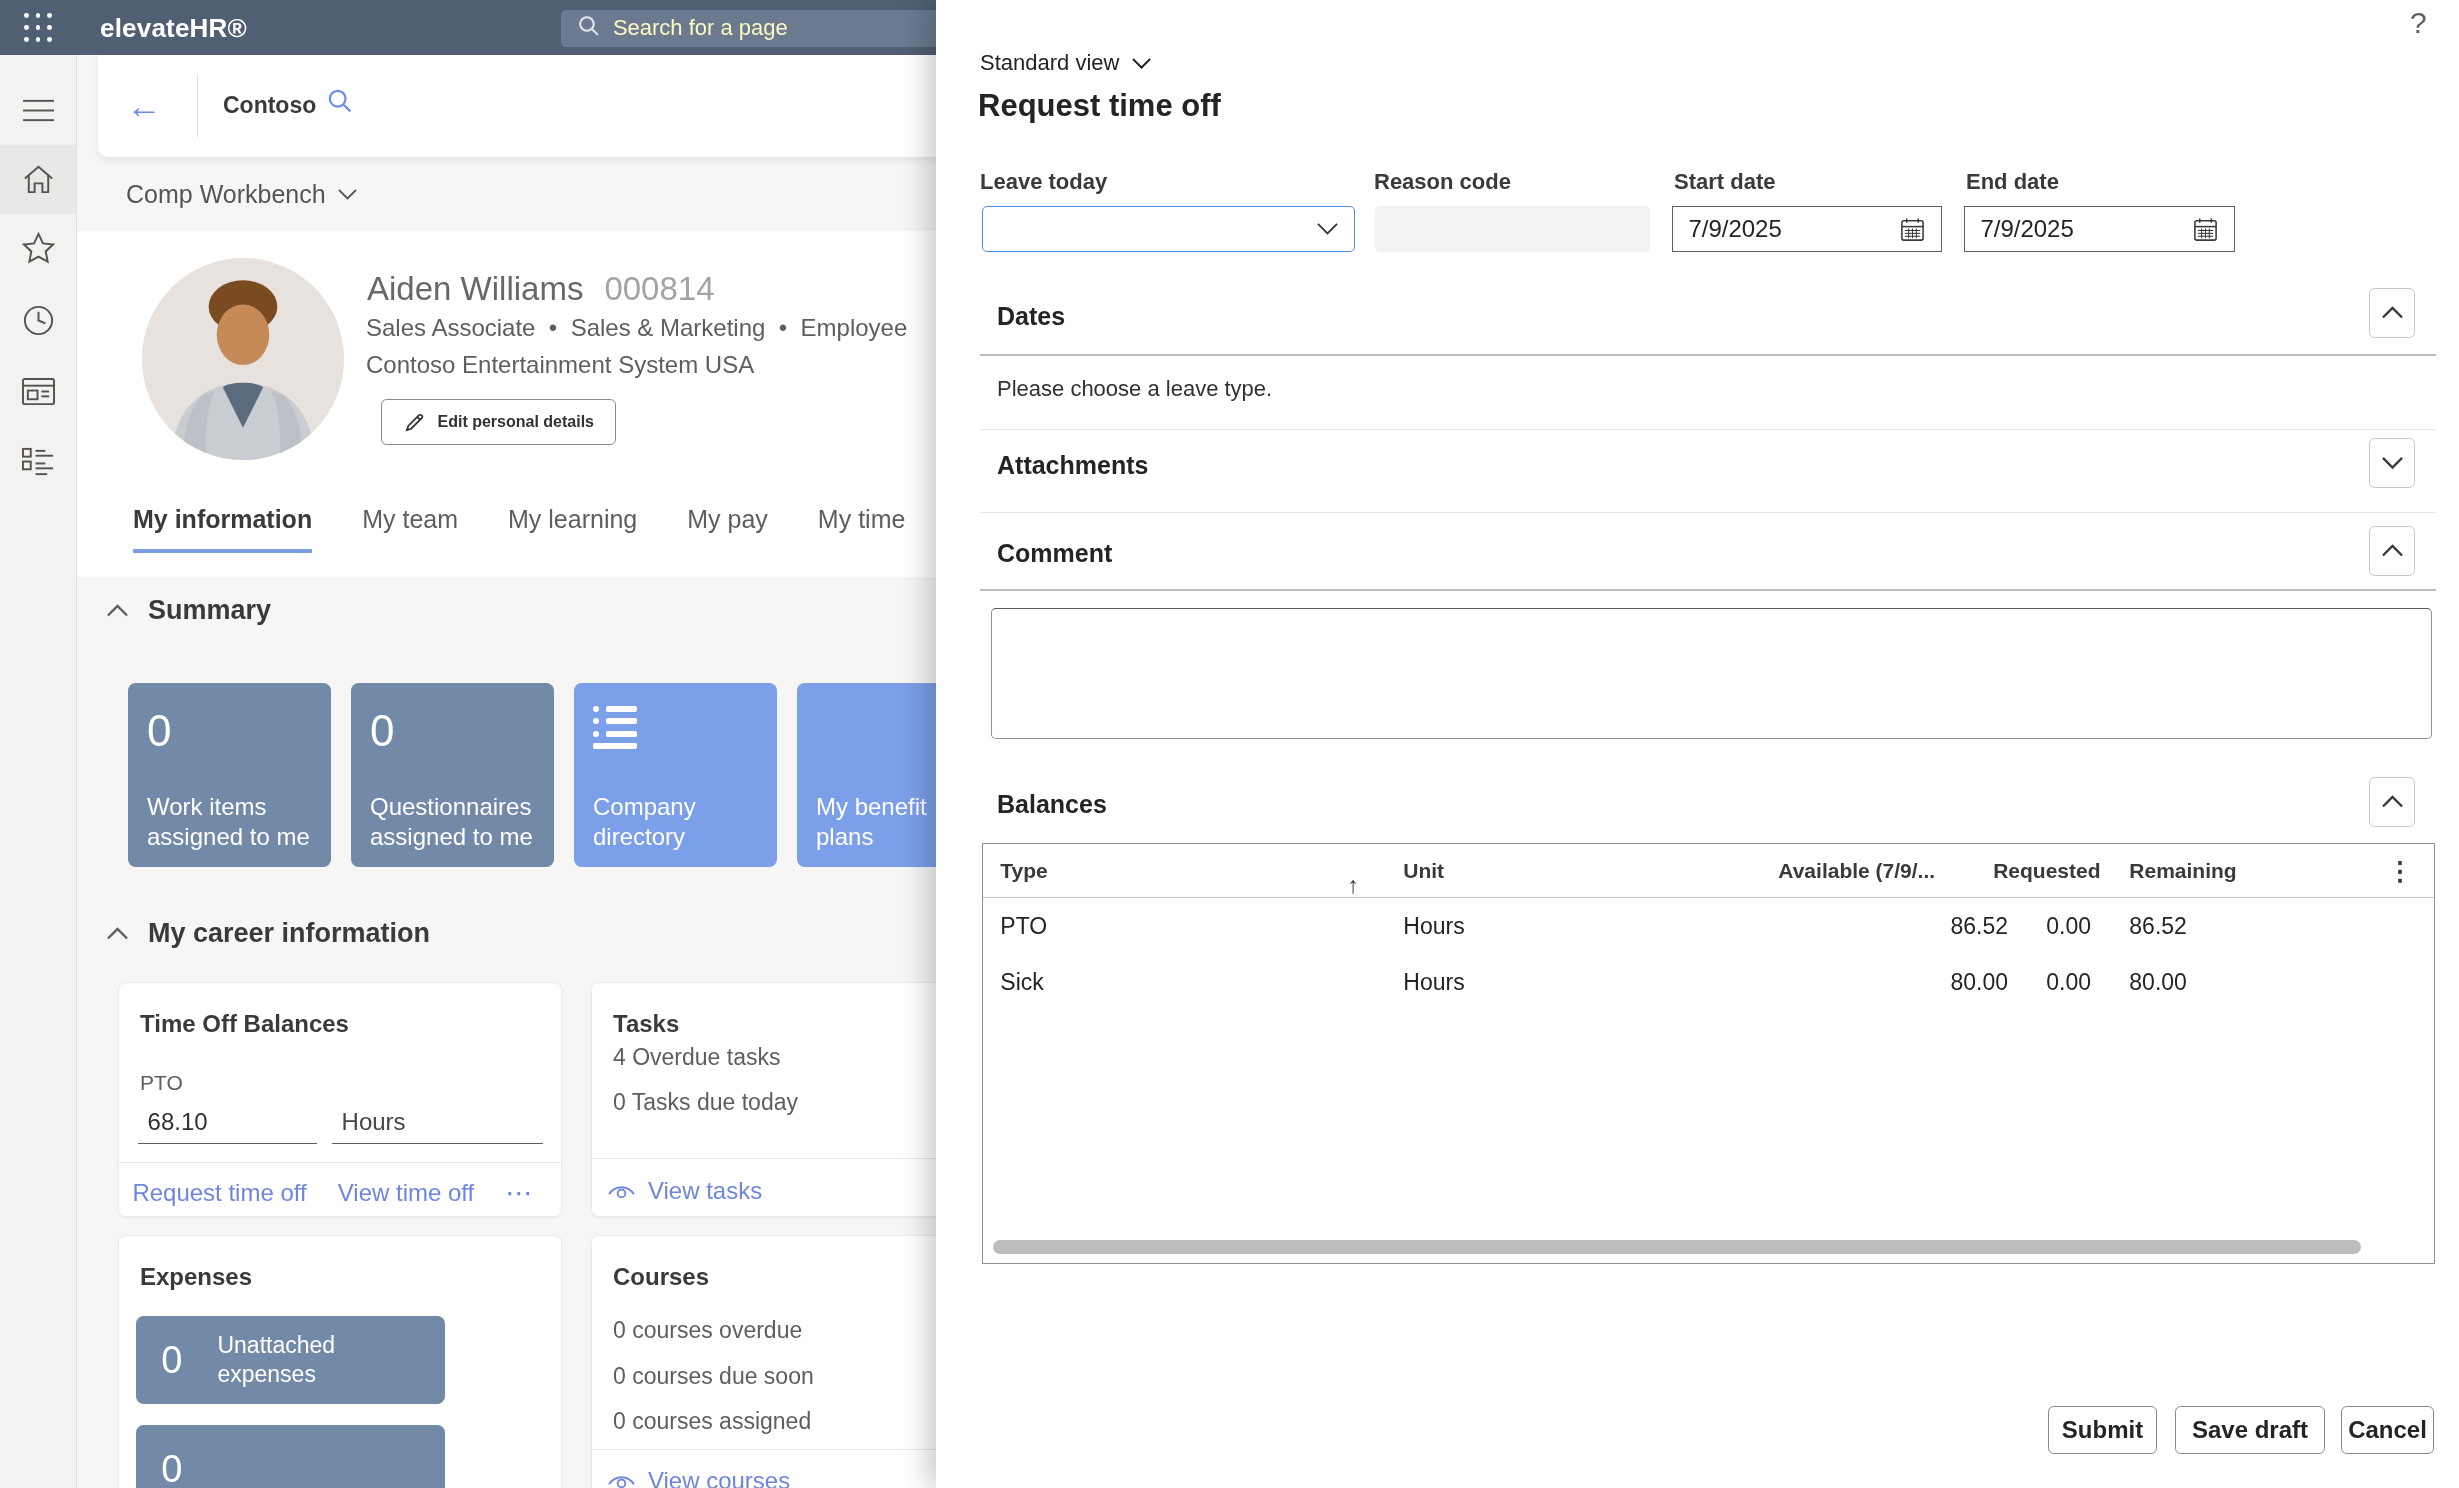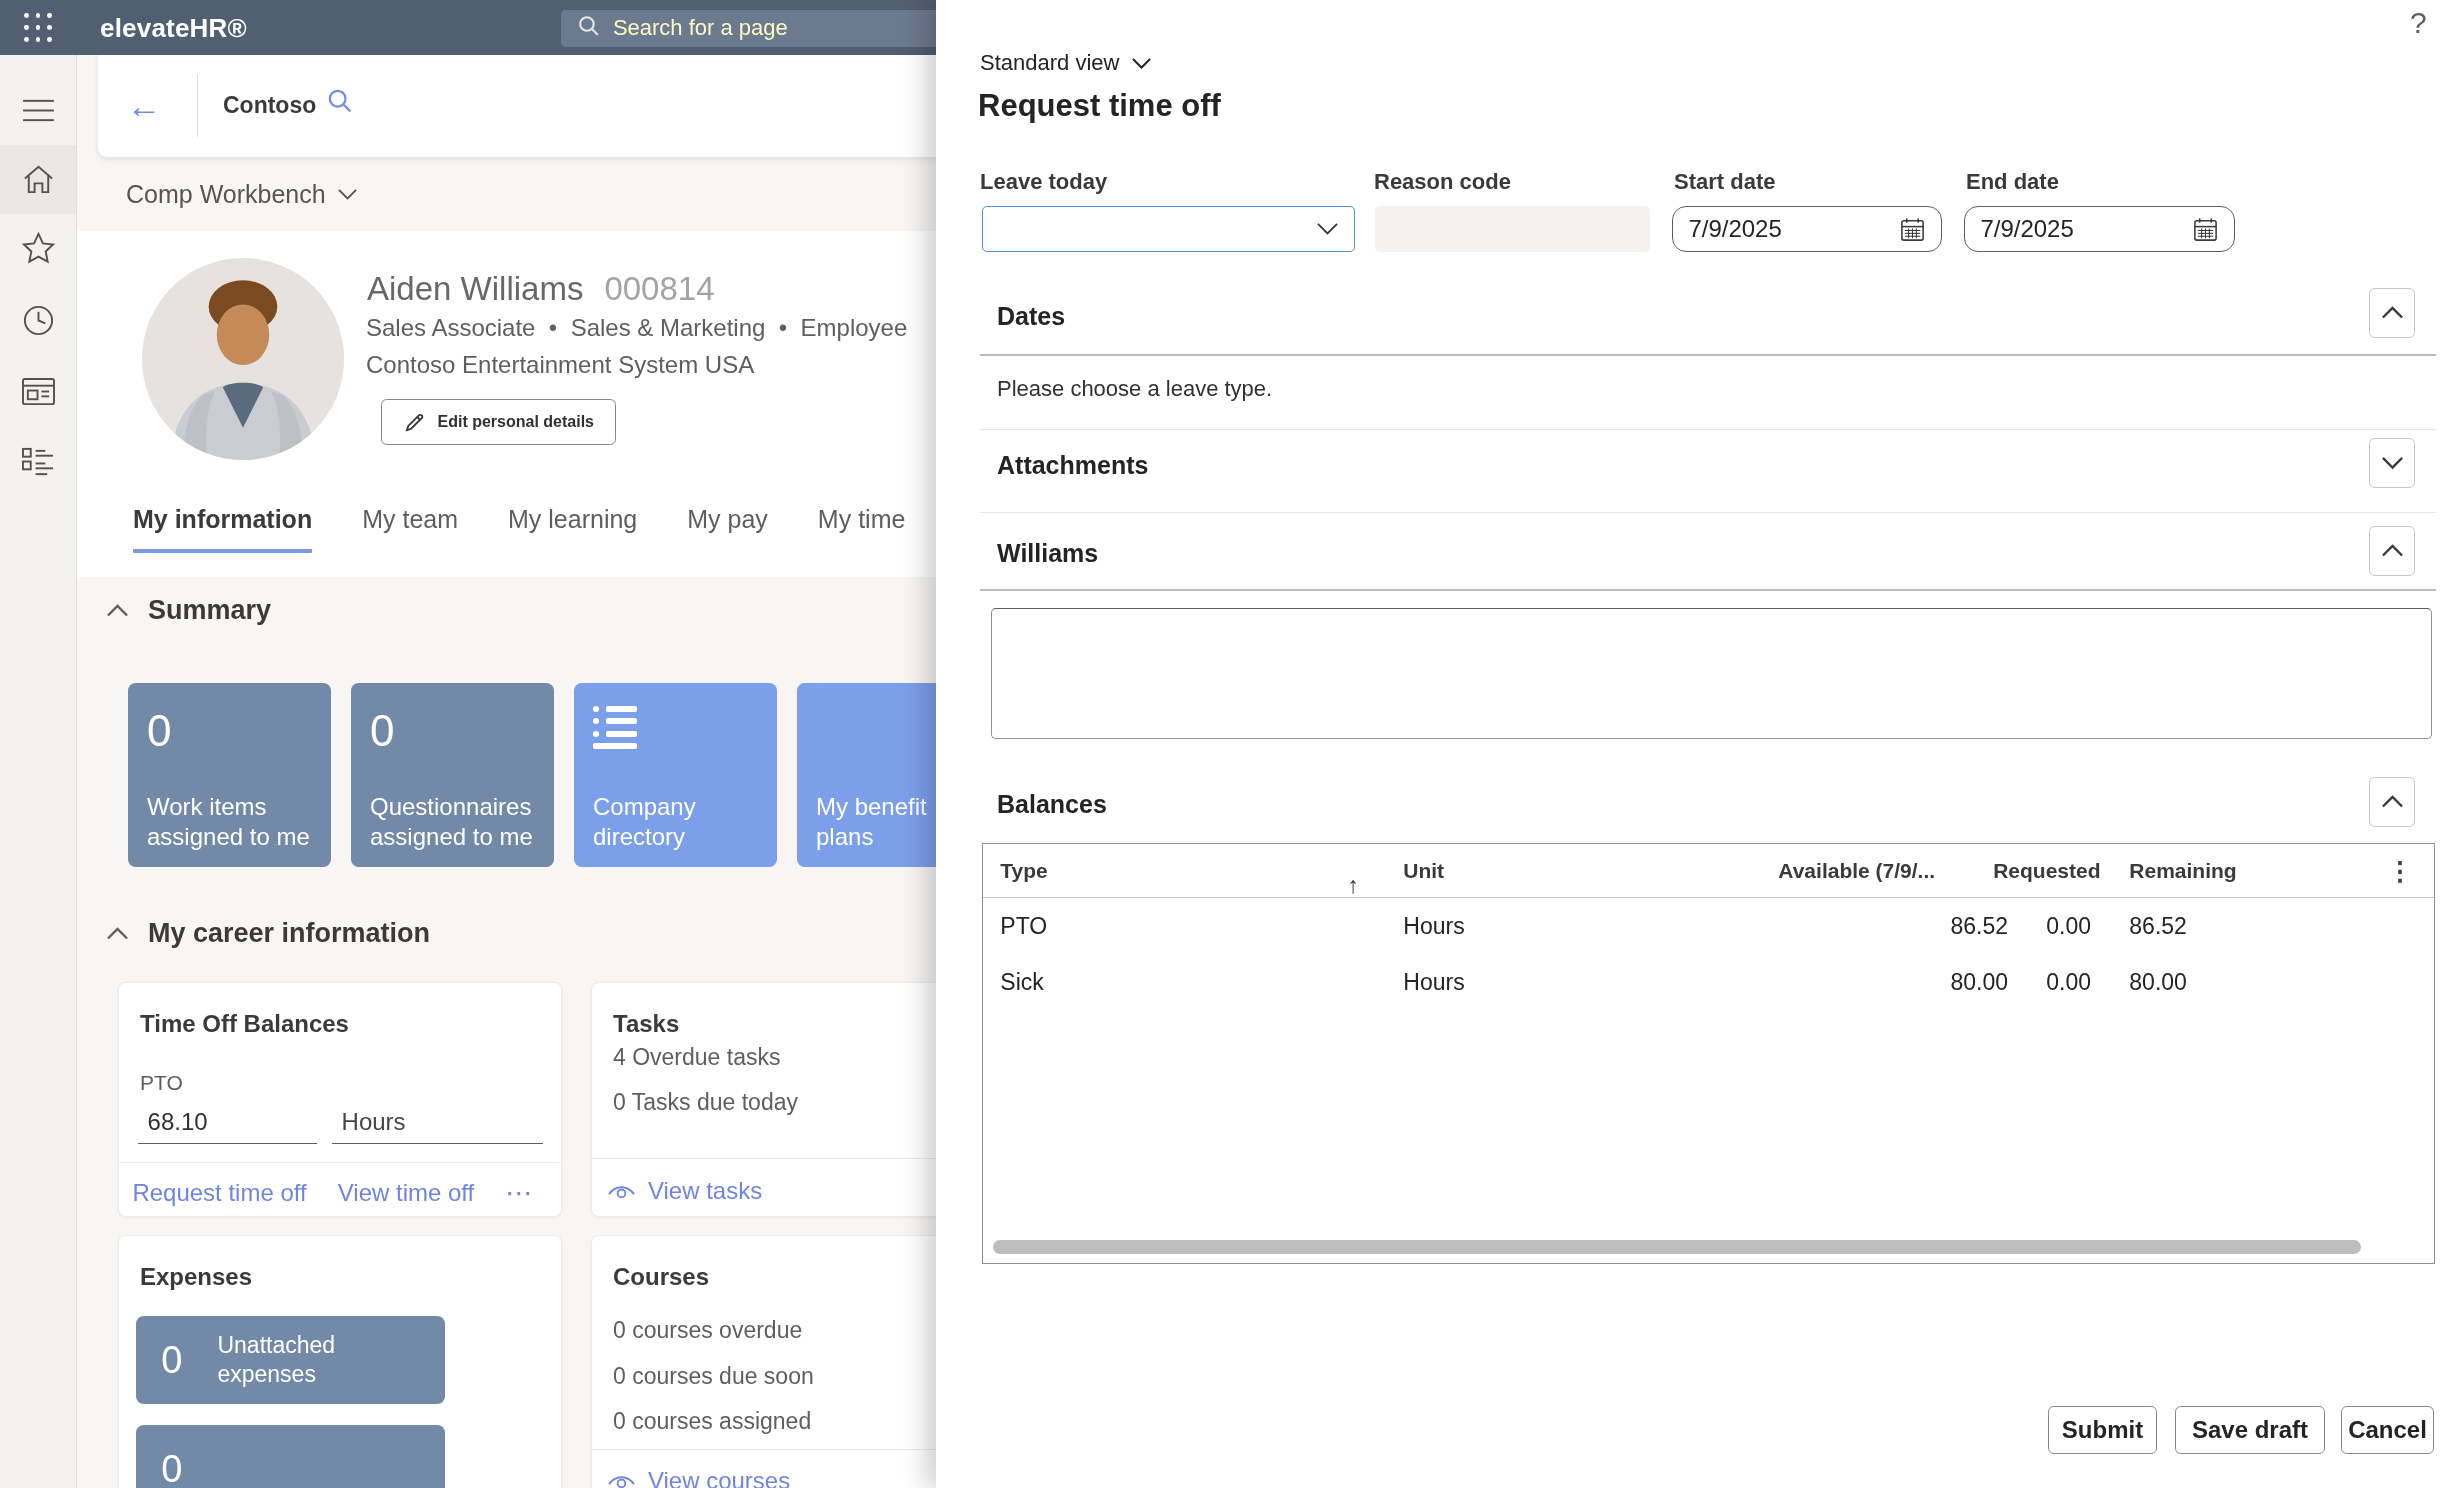--- a/index.html
+++ b/index.html
@@ -83,21 +83,21 @@
            box-shadow:-9.6px 0 25px rgba(0,0,0,.20); }
   .help-q { position:absolute; left:1474px; top:5.8px; font-size:30px; color:#605E5C; cursor:pointer; }
   .view-selector { position:absolute; left:44px; top:50px; display:flex; align-items:center; gap:11.5px;
                    font-size:22px; color:#252423; cursor:pointer; }
   .panel-title { position:absolute; left:42px; top:88px; font-size:31px; font-weight:700; color:#252423; }
 
   .f-label { position:absolute; top:169px; font-size:22px; font-weight:600; color:#3B3A39; }
   .field { position:absolute; top:206px; height:46px; border-radius:4.8px; display:flex; align-items:center; font-size:24px; color:#252423; }
   .f-leave  { left:46px;  width:373px; border:1.9px solid #4A8FE2; justify-content:flex-end; padding-right:15.4px; cursor:pointer; }
   .f-reason { left:439px; width:275px; background:#F3F2F1; }
-  .f-date   { border:1.4px solid #615F5D; border-radius:14px; padding:0 15.4px; justify-content:space-between; }
+  .f-date   { border:1.4px solid #615F5D; border-radius:0; padding:0 15.4px; justify-content:space-between; }
   .f-start  { left:736px;  width:270px; }
   .f-end    { left:1028px; width:271px; }
 
   .collapse-btn { position:absolute; left:1433px; width:46px; height:50px; border:1px solid #C8C6C4; border-radius:5.8px;
                   background:#fff; display:flex; align-items:center; justify-content:center; cursor:pointer; }
   .collapse-btn svg { stroke:#3B3A39; fill:none; stroke-width:2.5; }
   .s-title { position:absolute; left:61px; font-size:25px; font-weight:700; color:#252423; }
   .pdiv { position:absolute; left:44px; width:1456px; height:1px; }
   .pdiv.dark { background:#BEBBB8; height:1.9px; }
   .pdiv.light { background:#E8E6E4; }
@@ -435,21 +435,21 @@
     <div class="pdiv light" style="top:429px;"></div>
 
     <div class="s-title" style="top:451px;">Attachments</div>
     <div class="collapse-btn" style="top:438px;">
       <svg width="23" height="13.4" viewBox="0 0 24 14">
           <path d="M2 2 L12 12 L22 2"></path>
         </svg>
     </div>
     <div class="pdiv light" style="top:512px;"></div>
 
-    <div class="s-title" style="top:539px;">Williams</div>
+    <div class="s-title" style="top:539px;">Comment</div>
     <div class="collapse-btn" style="top:526px;">
       <svg width="23" height="13.4" viewBox="0 0 24 14">
           <path d="M2 12 L12 2 L22 12"></path>
         </svg>
     </div>
     <div class="pdiv dark" style="top:589px;"></div>
     <div class="comment-box"></div>
 
     <div class="s-title" style="top:790px;">Balances</div>
     <div class="collapse-btn" style="top:777px;">

